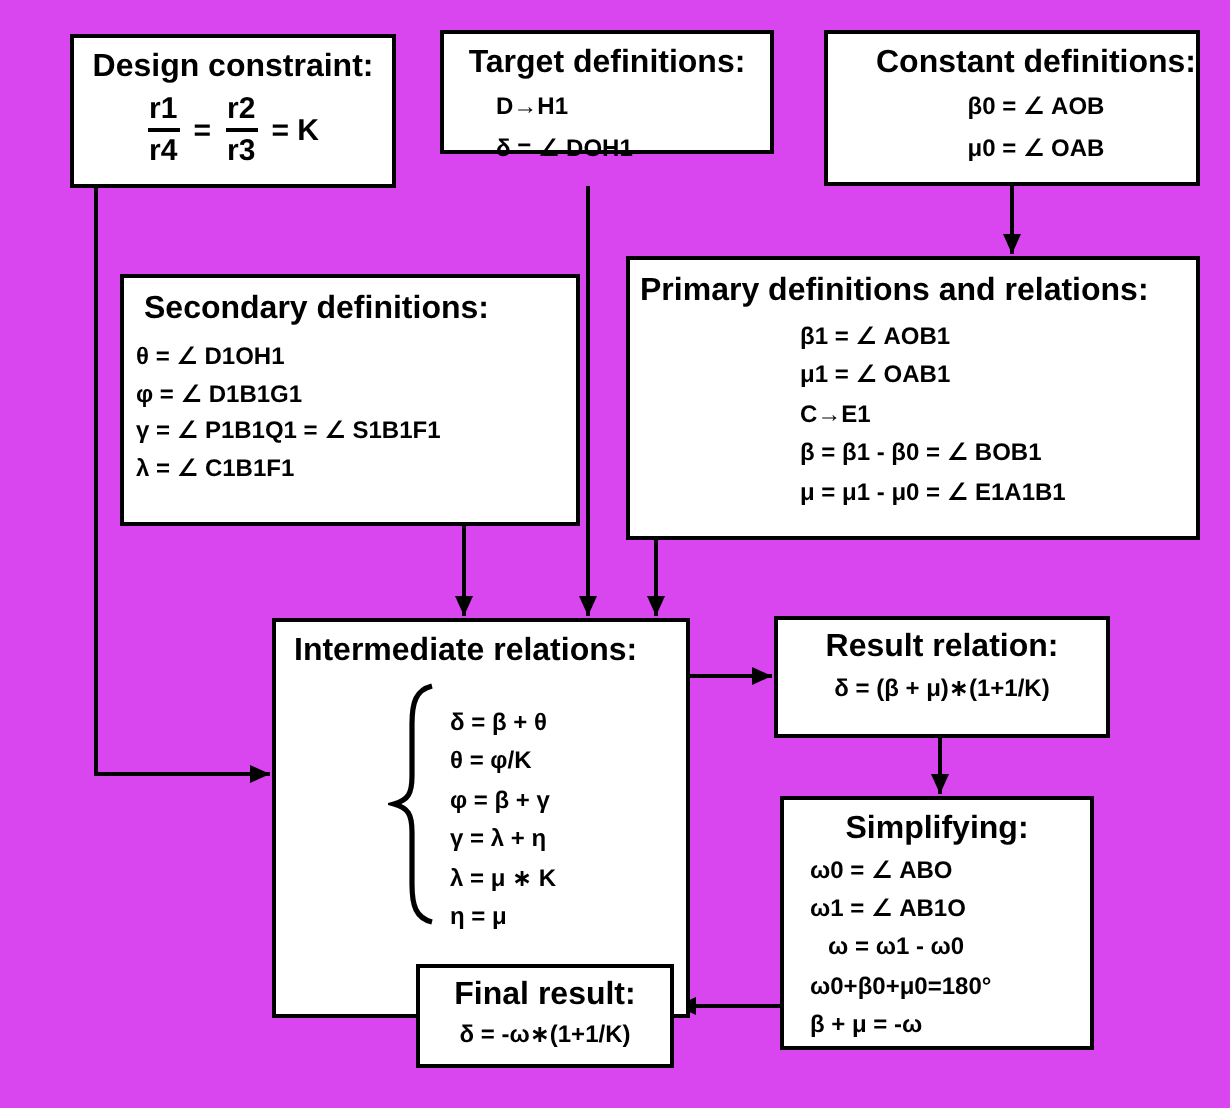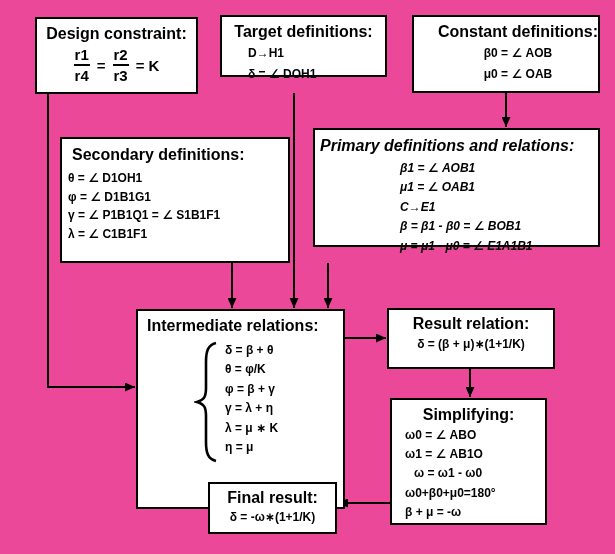--- a/index.html
+++ b/index.html
@@ -1,17 +1,17 @@
 <!DOCTYPE html>
 <html><head>
 <meta charset="utf-8">
 <style>
   html, body { margin:0; padding:0; background:#ffffff; }
   #canvas {
-    position:relative; width:615px; height:554px; background:#ec4899;
+    position:relative; width:615px; height:554px; background:#d946ef;
     font-family:"Liberation Sans","DejaVu Sans",sans-serif;
     color:#000; overflow:hidden;
   }
   #connectors { position:absolute; left:0; top:0; width:615px; height:554px; }
   .box {
     position:absolute; background:#ffffff; border:2px solid #000;
     box-sizing:border-box;
   }
   .title {
     font-weight:bold; font-size:16px; line-height:18px; white-space:pre;
@@ -41,29 +41,29 @@
   #constant { left:412px; top:15px; width:188px; height:78px; padding-top:6px;padding-left:24px; }
   #constant .eq { text-align:center; margin-top:2px; }
 
   
   #secondary { left:60px; top:137px; width:230px; height:126px; padding-top:7px; }
   #secondary .title { padding-left:10px; }
   #secondary .eqs { margin-top:5px; padding-left:6px; }
   #secondary .eq { line-height:18.6px; }
 
   
-  #primary { left:313px; top:128px; width:287px; height:119px; padding-top:7px;font-style:italic; }
+  #primary { left:313px; top:128px; width:287px; height:142px; padding-top:7px; }
   #primary .title { padding-left:5px; }
   #primary .eqs { margin-top:4px; padding-left:85px; }
   #primary .eq { line-height:19.4px; }
 
   
   #intermediate { left:136px; top:309px; width:209px; height:200px; padding-top:6px; }
   #intermediate .title { padding-left:9px; }
-  #intermediate .eqs { position:absolute; left:87px; top:30px; }
+  #intermediate .eqs { position:absolute; left:87px; top:41px; }
   #intermediate .eq { line-height:19.4px; }
   #intermediate .brace-svg { position:absolute; left:56px; top:30px; }
 
   
   #result { left:387px; top:308px; width:168px; height:61px; padding-top:5px; }
   #result .eq { text-align:center; margin-top:2px; }
 
   
   #simplify { left:390px; top:398px; width:157px; height:127px; padding-top:6px; }
   #simplify .eqs { margin-top:2px; padding-left:13px; }

